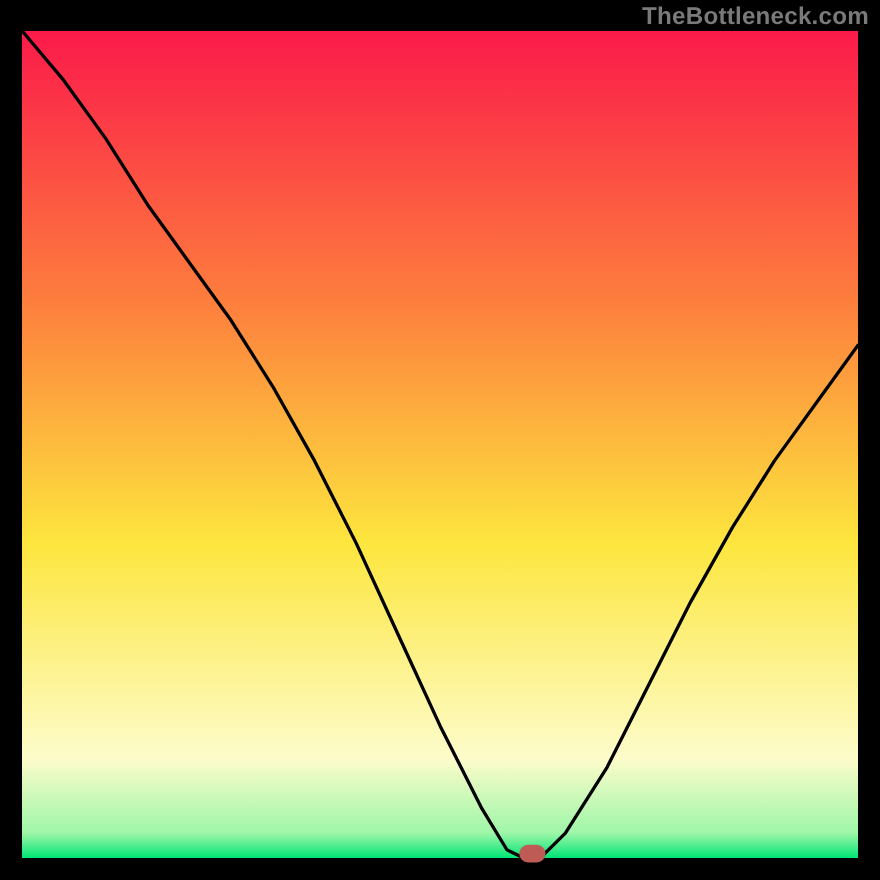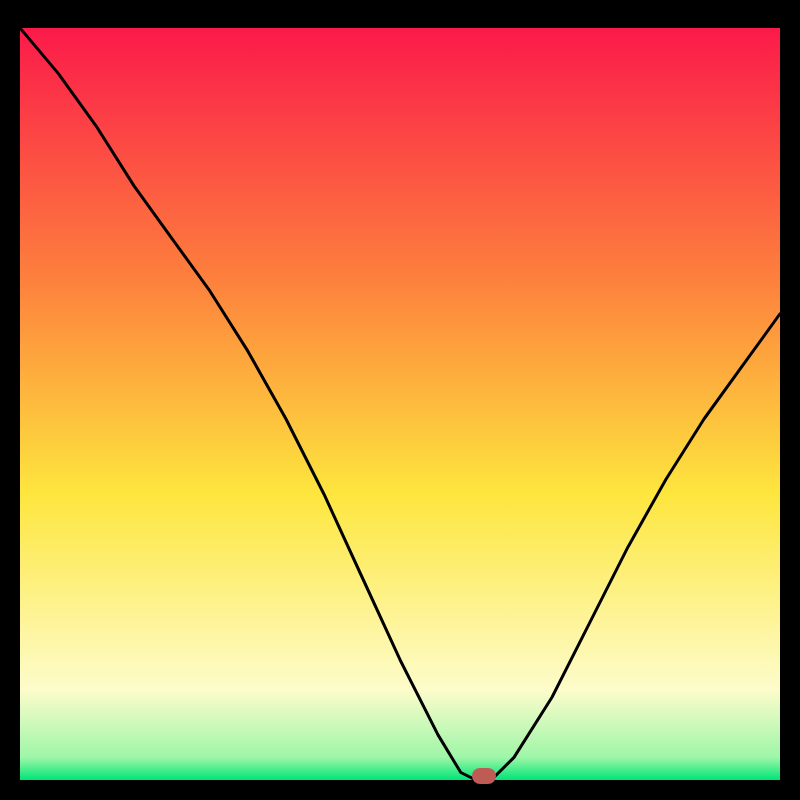--- a/index.html
+++ b/index.html
@@ -27,20 +27,21 @@
     width: 24px;
     height: 16px;
     background: #be5b55;
     border-radius: 8px / 8px;
   }
 </style>
 </head>
 <body>
 
 <div class="wrapper">
+  <div class="attribution">TheBottleneck.com</div>
   <svg class="plot" viewBox="0 0 760 752" preserveAspectRatio="none">
     <defs>
       <linearGradient id="bg" x1="0" y1="0" x2="0" y2="1">
         <stop id="g0" offset="0%" stop-color="#fb1a4a"></stop>
         <stop id="g1" offset="33%" stop-color="#fd7f3d"></stop>
         <stop id="g2" offset="62%" stop-color="#fde63e"></stop>
         <stop id="g3" offset="88%" stop-color="#fdfccb"></stop>
         <stop id="g4" offset="97%" stop-color="#9ef6a8"></stop>
         <stop id="g5" offset="100%" stop-color="#00e576"></stop>
       </linearGradient>

